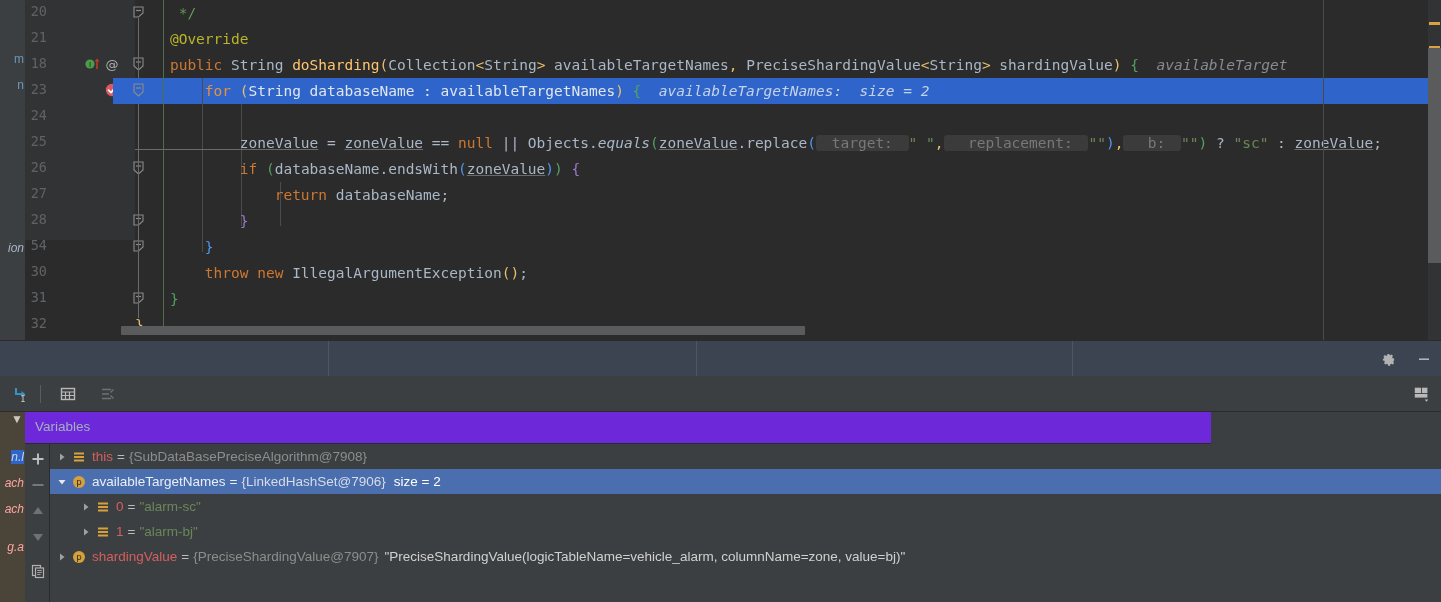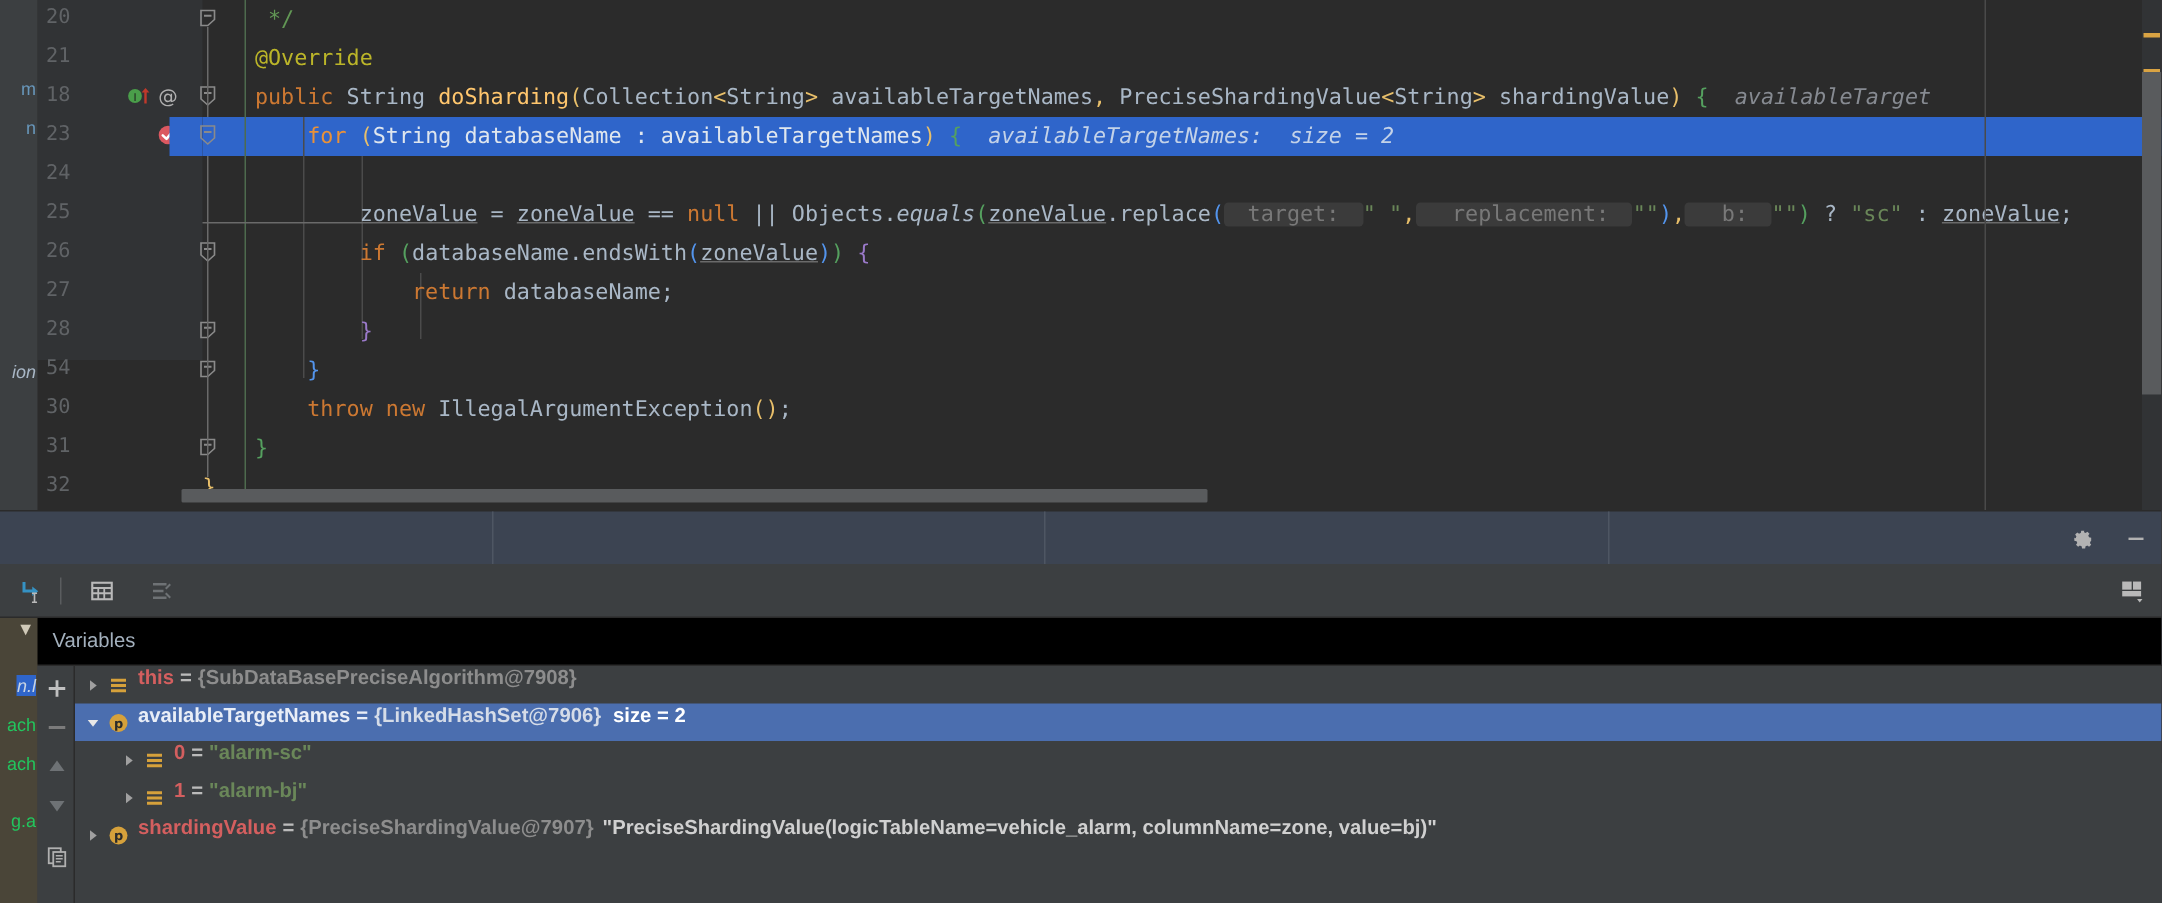--- a/index.html
+++ b/index.html
@@ -114,50 +114,50 @@
     display: flex; align-items: center;
   }
   .dbg-toolbar .sep { width: 1px; height: 18px; background: #5a5d5f; margin: 0 10px; }
 
   
   .vars-pane {
     position: absolute; left: 0; top: 412px; width: 1441px; height: 190px;
     background: #3c3f41;
   }
   .vars-header {
-    position: absolute; left: 0; top: 0; width: 1441px; height: 32px;
-    background: #000000; border-bottom: 1px solid #2b2b2b;
+    position: absolute; left: 0; top: 0; width: 1211px; height: 32px;
+    background: #6d28d9; border-bottom: 1px solid #2b2b2b;
   }
   .vars-title {
     position: absolute; left: 35px; top: 7px;
     color: #a3b0bd; font-size: 13.5px; font-family: "Liberation Sans", sans-serif;
   }
   .vars-left-rail {
     position: absolute; left: 0; top: 0; width: 25px; height: 190px;
     background: #4a4538; overflow: hidden;
   }
   .rail-frag {
-    position: absolute; right: 1px; font-size: 12px;
-    color: #22c55e; font-family: "Liberation Sans", sans-serif; white-space: nowrap;
+    position: absolute; right: 1px; font-style: italic; font-size: 12px;
+    color: #fca5a5; font-family: "Liberation Sans", sans-serif; white-space: nowrap;
   }
   .rail-frag.sel { background: #2f65ca; color: #c9d4e3; font-style: italic; }
 
   .vars-buttons {
     position: absolute; left: 25px; top: 32px; width: 25px; height: 158px;
     background: #3c3f41; border-right: 1px solid #2b2b2b;
   }
   .vb { position: absolute; left: 4px; width: 18px; height: 18px;
         display:flex; align-items:center; justify-content:center; }
 
   .vars-tree { position: absolute; left: 50px; top: 32px; right: 0; height: 158px; }
   .var-row {
     position: absolute; left: 0; right: 0; height: 25px;
-    display: flex; 
+    display: flex; align-items: center;
     font-family: "Liberation Sans", sans-serif; font-size: 13.5px;
-    color: #bbbbbb; white-space: nowrap; font-weight: bold;
+    color: #bbbbbb; white-space: nowrap;
   }
   .var-row.selected { background: #4b6eaf; }
   .tri { width: 16px; flex: 0 0 16px; display:flex; align-items:center; justify-content:center; }
   .vicon { width: 18px; flex: 0 0 18px; display:flex; align-items:center; justify-content:center; margin-right:4px;}
   .vname { color: #bb5555; }
   .veq { color: #bbbbbb; margin: 0 4px; }
   .vref { color: #8d8d8d; }
   .vstr { color: #6a8759; }
   .vsize { color: #c4c4c4; margin-left: 8px; }
   .selected .vref { color: #d5dce8; }

